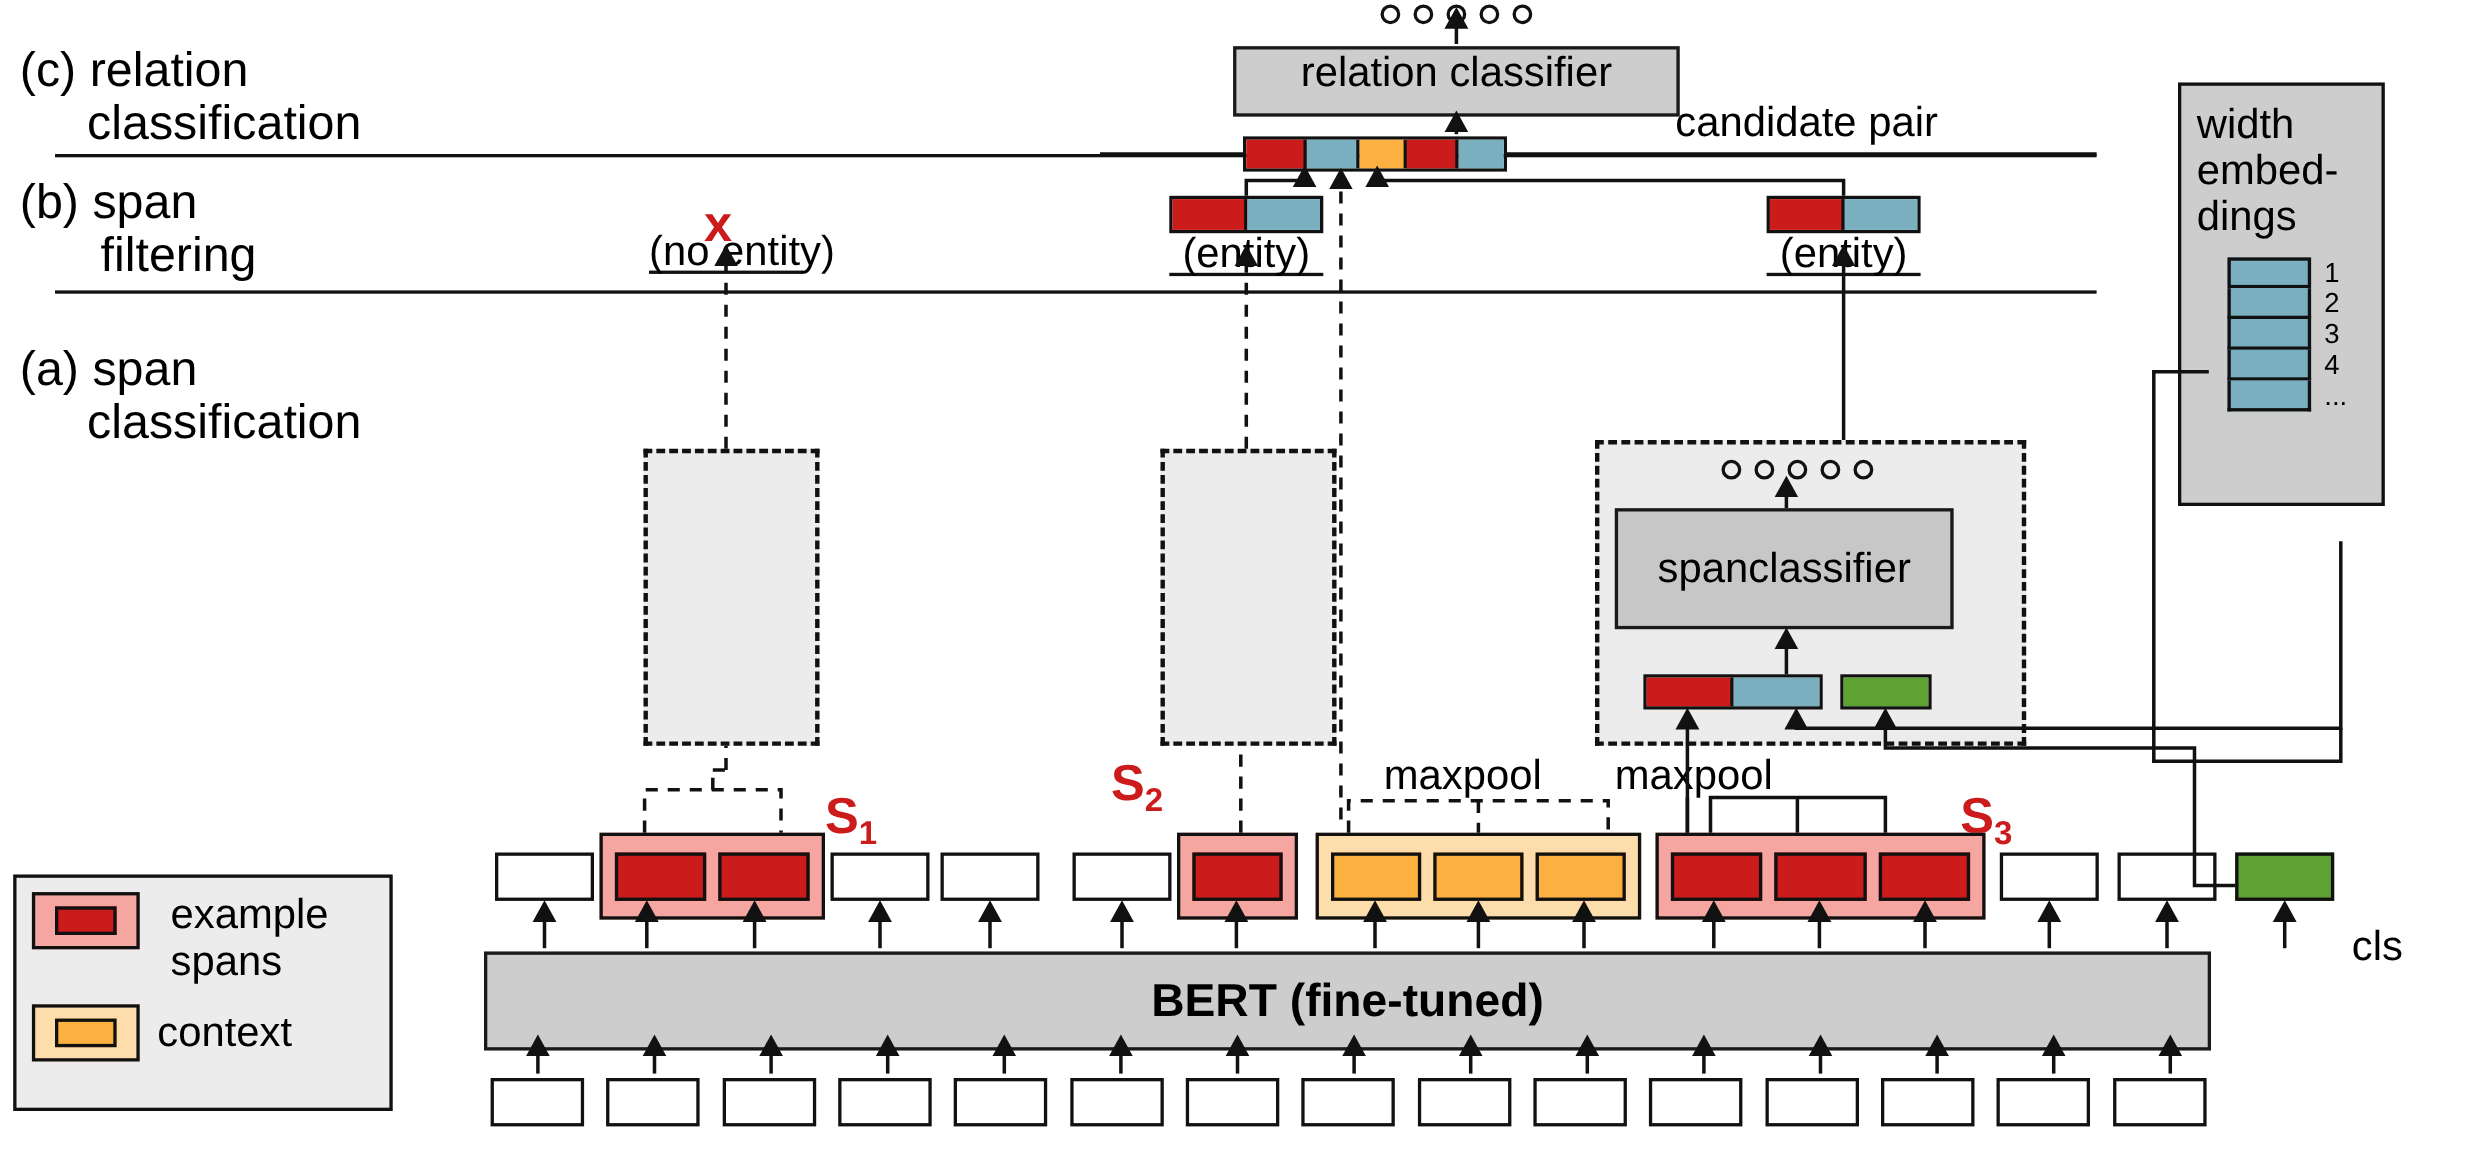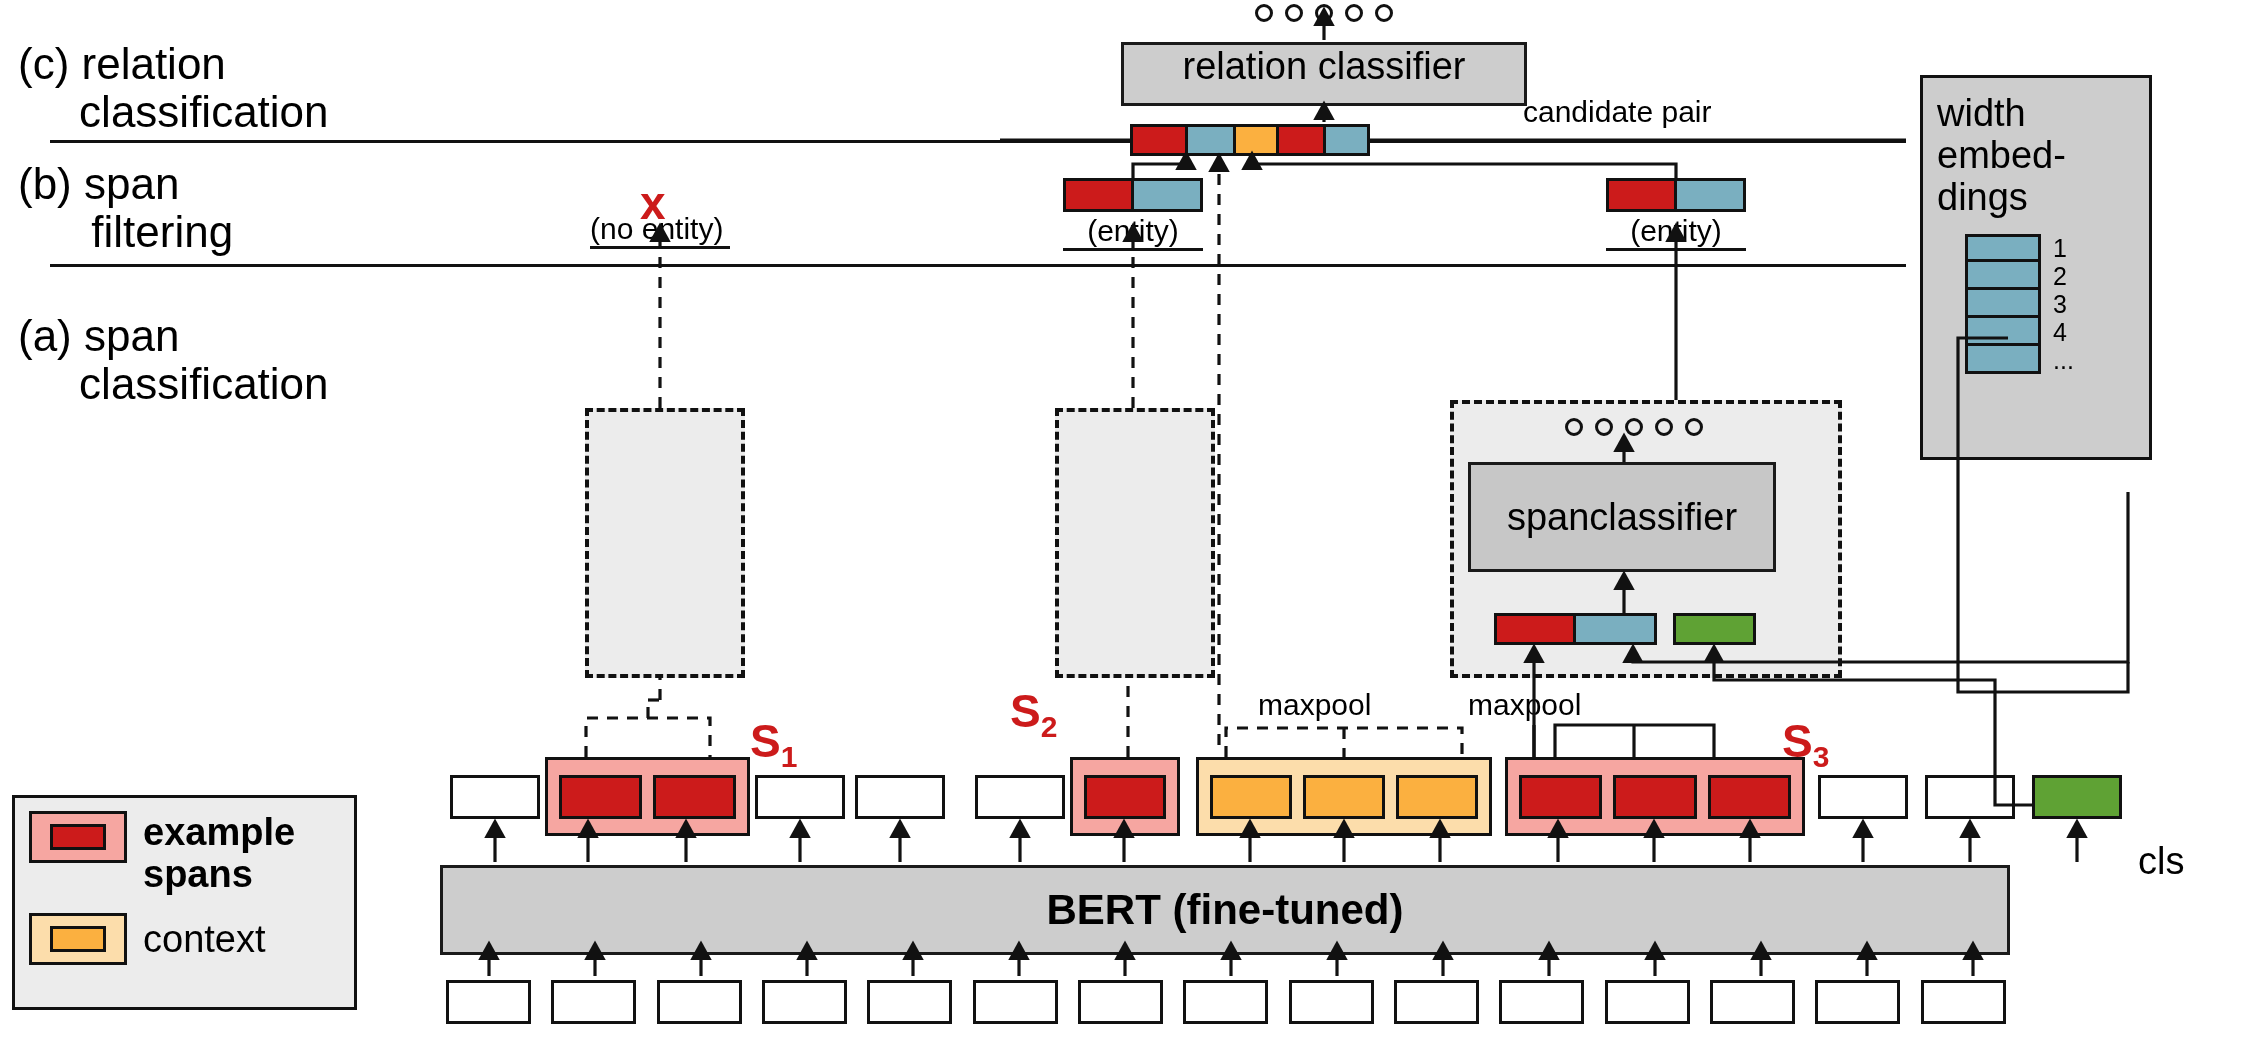--- a/index.html
+++ b/index.html
@@ -18,21 +18,21 @@
             display:flex;align-items:center;gap:11px;}
   .ctxwrap{box-sizing:border-box;border:3px solid #111;background:#fcddab;
             display:flex;align-items:center;gap:11px;}
   .inner-tok{box-sizing:border-box;border:3px solid #111;height:44px;}
   .dashbox{box-sizing:border-box;border:4px dashed #111;background:#ececec;}
   .section-label{font-size:44px;line-height:48px;white-space:pre;}
   .hr-thick{background:#111;height:3px;}
   .catbar{display:flex;box-sizing:border-box;border:3px solid #111;}
   .catbar > div{box-sizing:border-box;border-right:3px solid #111;}
   .catbar > div:last-child{border-right:none;}
-  .smalltxt{font-size:30px;line-height:34px;white-space:nowrap;}
+  .smalltxt{font-size:38px;line-height:34px;white-space:nowrap;}
   .bigtxt{font-size:38px;line-height:42px;white-space:nowrap;}
   .redlbl{color:#cc1b1b;font-weight:bold;font-size:46px;line-height:46px;}
   .redlbl sub{font-size:30px;}
   .legend{box-sizing:border-box;border:3px solid #111;background:#ececec;}
   .we-box{box-sizing:border-box;border:3px solid #111;background:#cdcdcd;}
   .we-cell{box-sizing:border-box;border:3px solid #111;background:#7aafc0;height:28px;width:76px;}
   .circ{width:18px;height:18px;border:3px solid #111;border-radius:50%;box-sizing:border-box;}
   .circrow{display:flex;gap:12px;}
   svg{position:absolute;left:0;top:0;pointer-events:none;}
   .ul{border-bottom:3px solid #111;}
@@ -177,21 +177,21 @@
   <div class="tok" style="width:85px;height:44px;"></div>
   <div class="tok" style="width:85px;height:44px;"></div>
   <div class="tok" style="width:85px;height:44px;"></div>
   <div class="tok" style="width:85px;height:44px;"></div>
   <div class="tok" style="width:85px;height:44px;"></div>
   <div class="tok" style="width:85px;height:44px;"></div>
   <div class="tok" style="width:85px;height:44px;"></div>
   <div class="tok" style="width:85px;height:44px;"></div>
 </div>
 
-<div class="abs we-box" style="left:1920px;top:75px;width:232px;height:385px;">
+<div class="abs we-box" style="left:1980px;top:75px;width:188px;height:385px;">
   <div style="padding:14px 0 0 14px;">
     <div class="bigtxt">width</div>
     <div class="bigtxt">embed-</div>
     <div class="bigtxt">dings</div>
   </div>
   <div style="display:flex;margin:16px 0 0 42px;">
     <div style="display:flex;flex-direction:column;">
       <div class="we-cell"></div>
       <div class="we-cell" style="border-top:none;"></div>
       <div class="we-cell" style="border-top:none;"></div>
@@ -207,21 +207,21 @@
     </div>
   </div>
 </div>
 
 <div class="abs legend" style="left:12px;top:795px;width:345px;height:215px;">
   <div style="display:flex;align-items:flex-start;padding:13px 0 0 14px;">
     <div style="box-sizing:border-box;border:3px solid #111;background:#f6a6a1;
                 width:98px;height:52px;display:flex;align-items:center;justify-content:center;">
       <div style="box-sizing:border-box;border:3px solid #111;background:#cc1b1b;width:56px;height:26px;"></div>
     </div>
-    <div style="margin-left:16px;font-weight:bold;">
+    <div style="margin-left:28px;">
       <div class="bigtxt">example</div>
       <div class="bigtxt">spans</div>
     </div>
   </div>
   <div style="display:flex;align-items:center;padding:18px 0 0 14px;">
     <div style="box-sizing:border-box;border:3px solid #111;background:#fcddab;
                 width:98px;height:52px;display:flex;align-items:center;justify-content:center;">
       <div style="box-sizing:border-box;border:3px solid #111;background:#fbb040;width:56px;height:26px;"></div>
     </div>
     <div style="margin-left:16px;">

